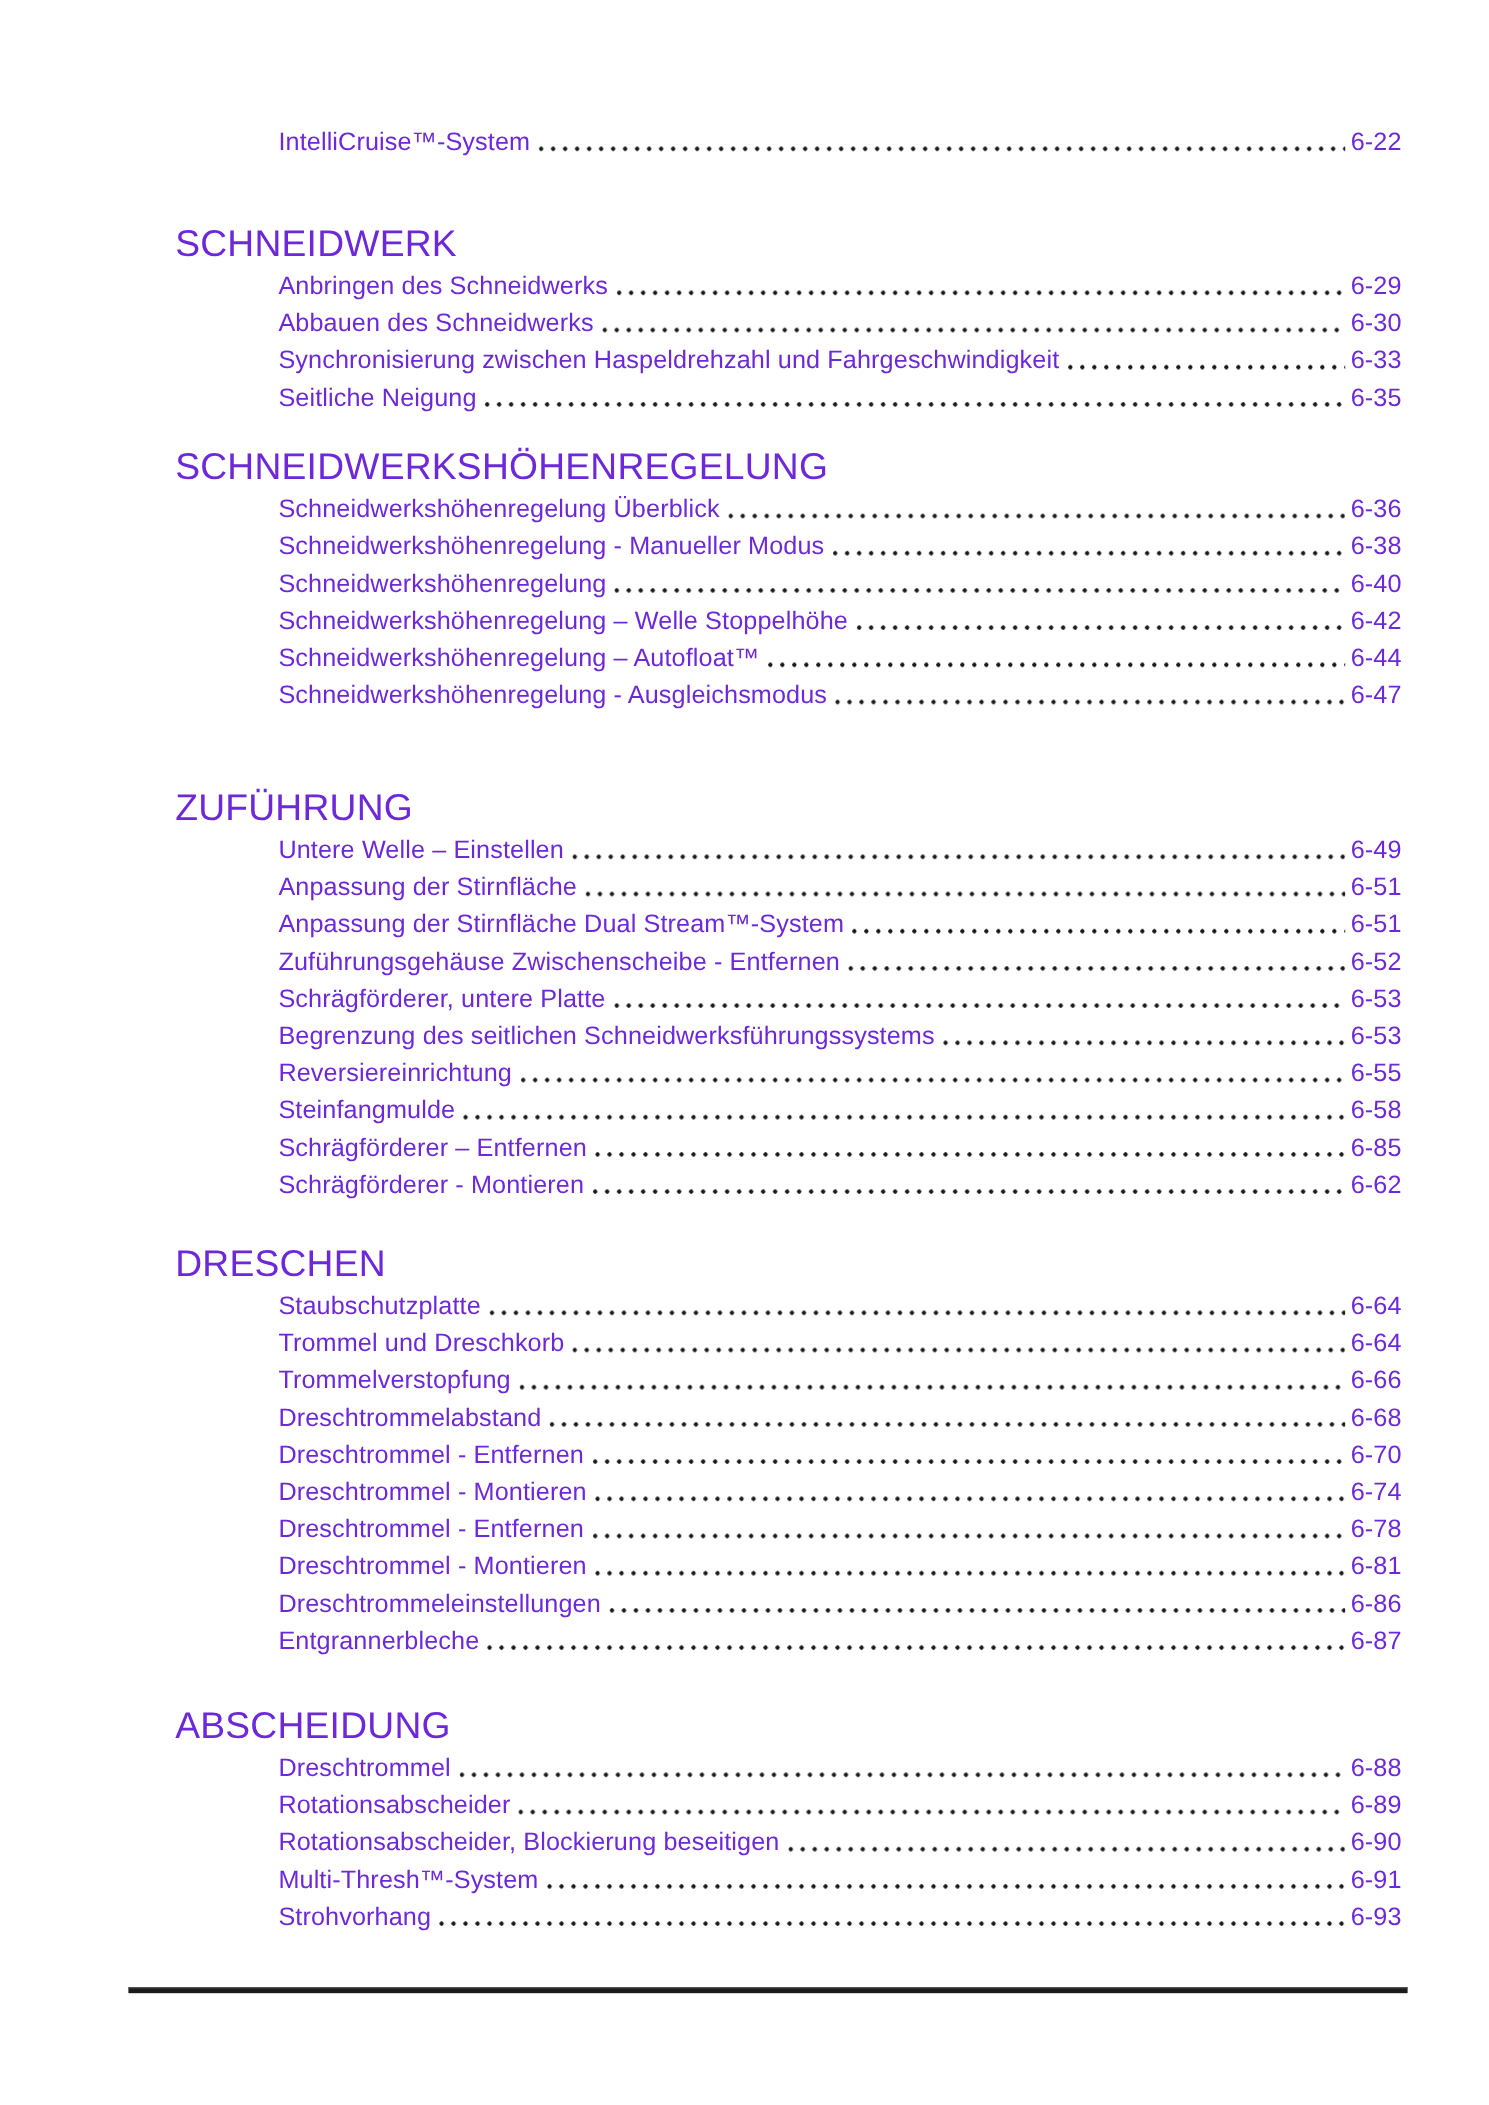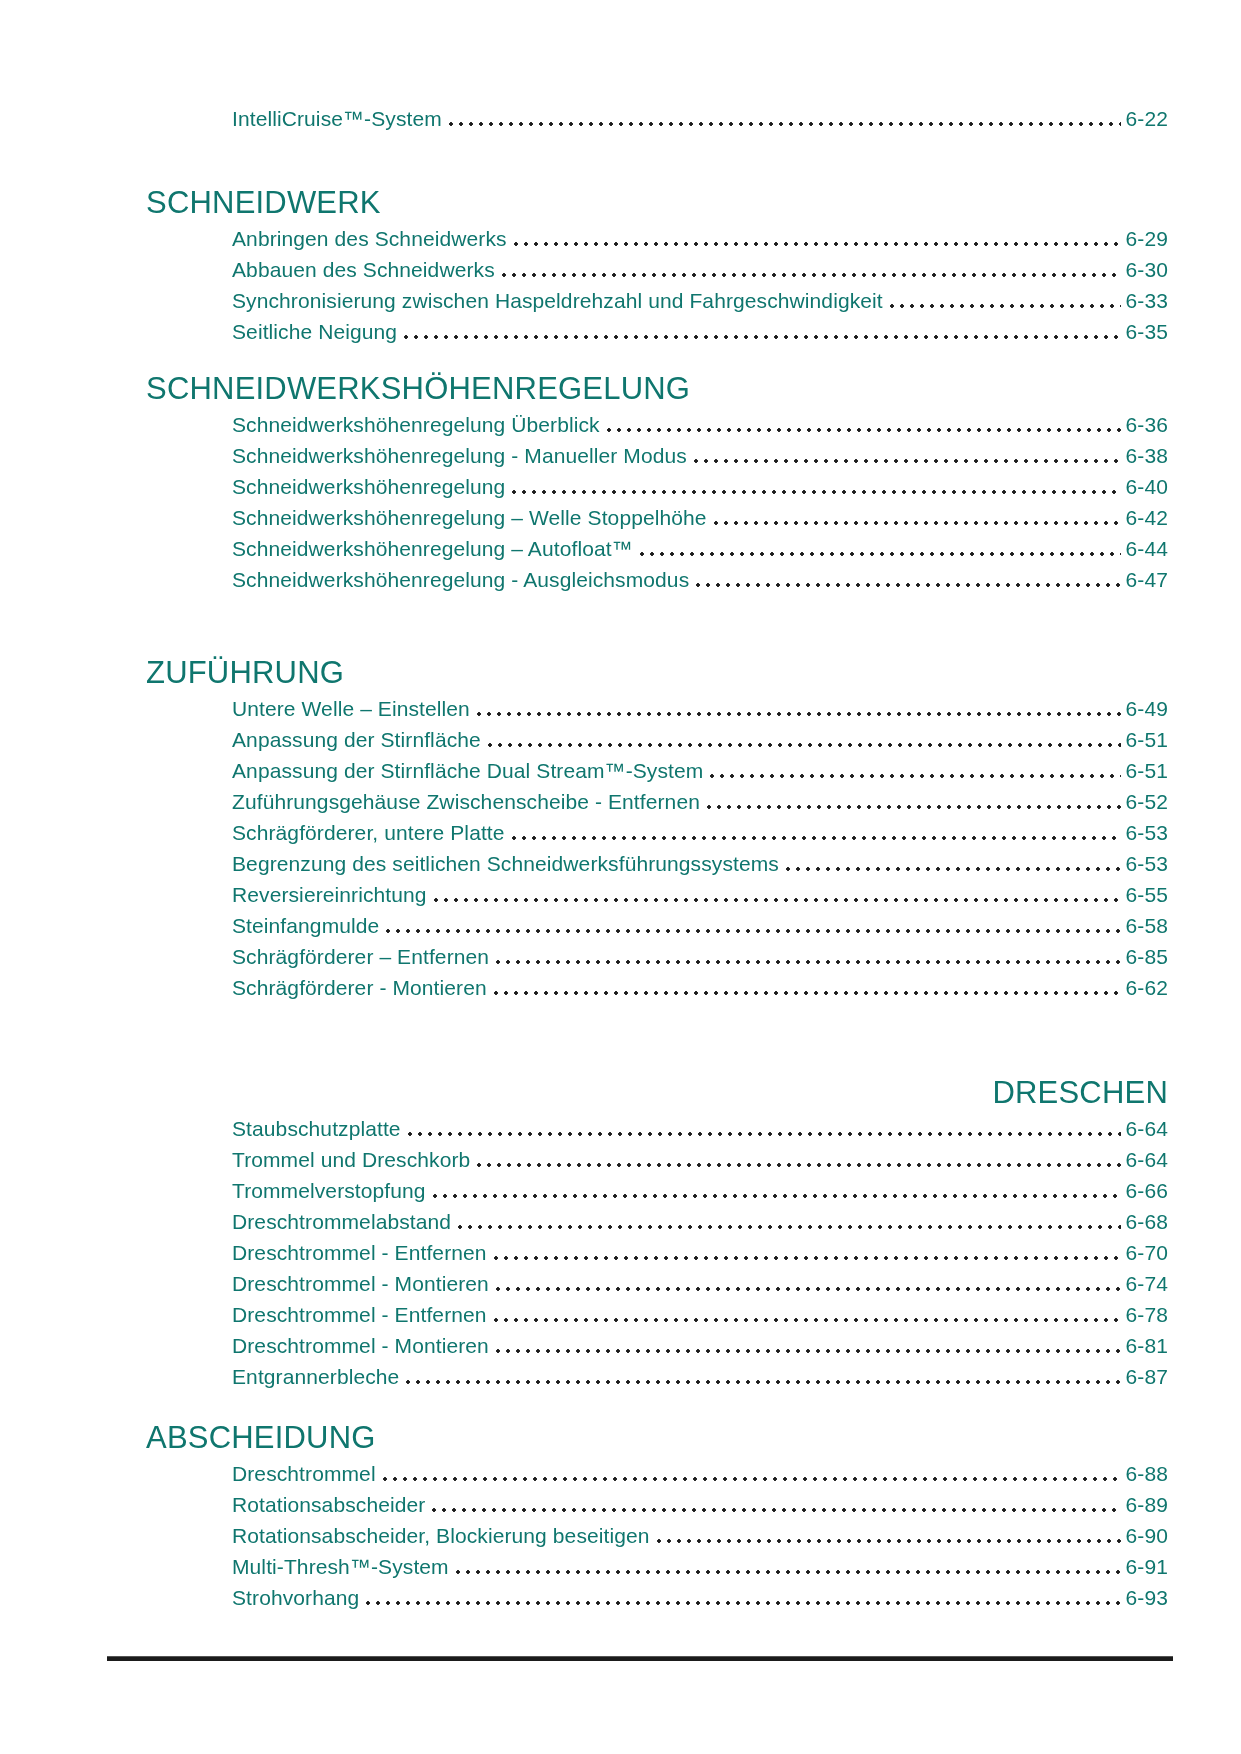--- a/index.html
+++ b/index.html
@@ -5,41 +5,41 @@
   html, body {
     margin: 0;
     padding: 0;
     background: #ffffff;
   }
   .page {
     position: relative;
     width: 1241px;
     height: 1754px;
     background: #ffffff;
-    color: #0f766e;
+    color: #6d28d9;
     font-family: "Liberation Sans", sans-serif;
     overflow: hidden;
   }
   
   .orphan-row-wrap {
     position: absolute;
     left: 232px;
     width: 936px;
     top: 103px;
   }
   
   .toc-section {
     position: absolute;
     left: 146px;
     width: 1022px;
   }
   .sec-0 { top: 185px; }
   .sec-1 { top: 371px; }
   .sec-2 { top: 655px; }
-  .sec-3 { top: 1075px; text-align: right; }
+  .sec-3 { top: 1035px; }
   .sec-4 { top: 1420px; }
 
   .section-title {
     font-size: 31px;
     line-height: 36px;
     font-weight: 400;
     letter-spacing: 0.2px;
     white-space: nowrap;
   }
   .entries {
@@ -255,20 +255,25 @@
             <span class="toc-label">Dreschtrommel - Entfernen</span>
             <span class="toc-leader"></span>
             <span class="toc-page">6-78</span>
           </div>
           <div class="toc-row">
             <span class="toc-label">Dreschtrommel - Montieren</span>
             <span class="toc-leader"></span>
             <span class="toc-page">6-81</span>
           </div>
           <div class="toc-row">
+            <span class="toc-label">Dreschtrommeleinstellungen</span>
+            <span class="toc-leader"></span>
+            <span class="toc-page">6-86</span>
+          </div>
+          <div class="toc-row">
             <span class="toc-label">Entgrannerbleche</span>
             <span class="toc-leader"></span>
             <span class="toc-page">6-87</span>
           </div>
         </div>
       </div>
       <div class="toc-section sec-4">
         <div class="section-title">ABSCHEIDUNG</div>
         <div class="entries">
           <div class="toc-row">

